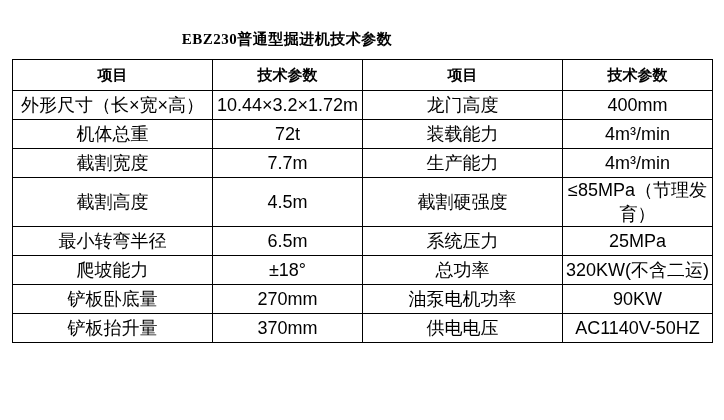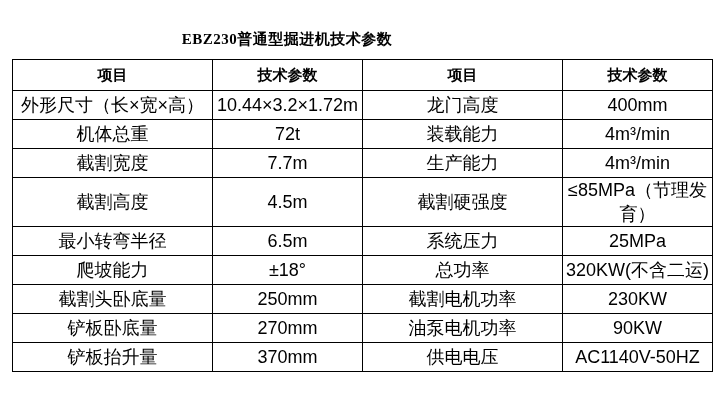--- a/index.html
+++ b/index.html
@@ -114,26 +114,20 @@
           <td>系统压力</td>
           <td>25MPa</td>
         </tr>
         <tr>
           <td>爬坡能力</td>
           <td>±18°</td>
           <td>总功率</td>
           <td>320KW(不含二运)</td>
         </tr>
         <tr>
-          <td>截割头卧底量</td>
-          <td>250mm</td>
-          <td>截割电机功率</td>
-          <td>230KW</td>
-        </tr>
-        <tr>
           <td>铲板卧底量</td>
           <td>270mm</td>
           <td>油泵电机功率</td>
           <td>90KW</td>
         </tr>
         <tr>
           <td>铲板抬升量</td>
           <td>370mm</td>
           <td>供电电压</td>
           <td>AC1140V-50HZ</td>

